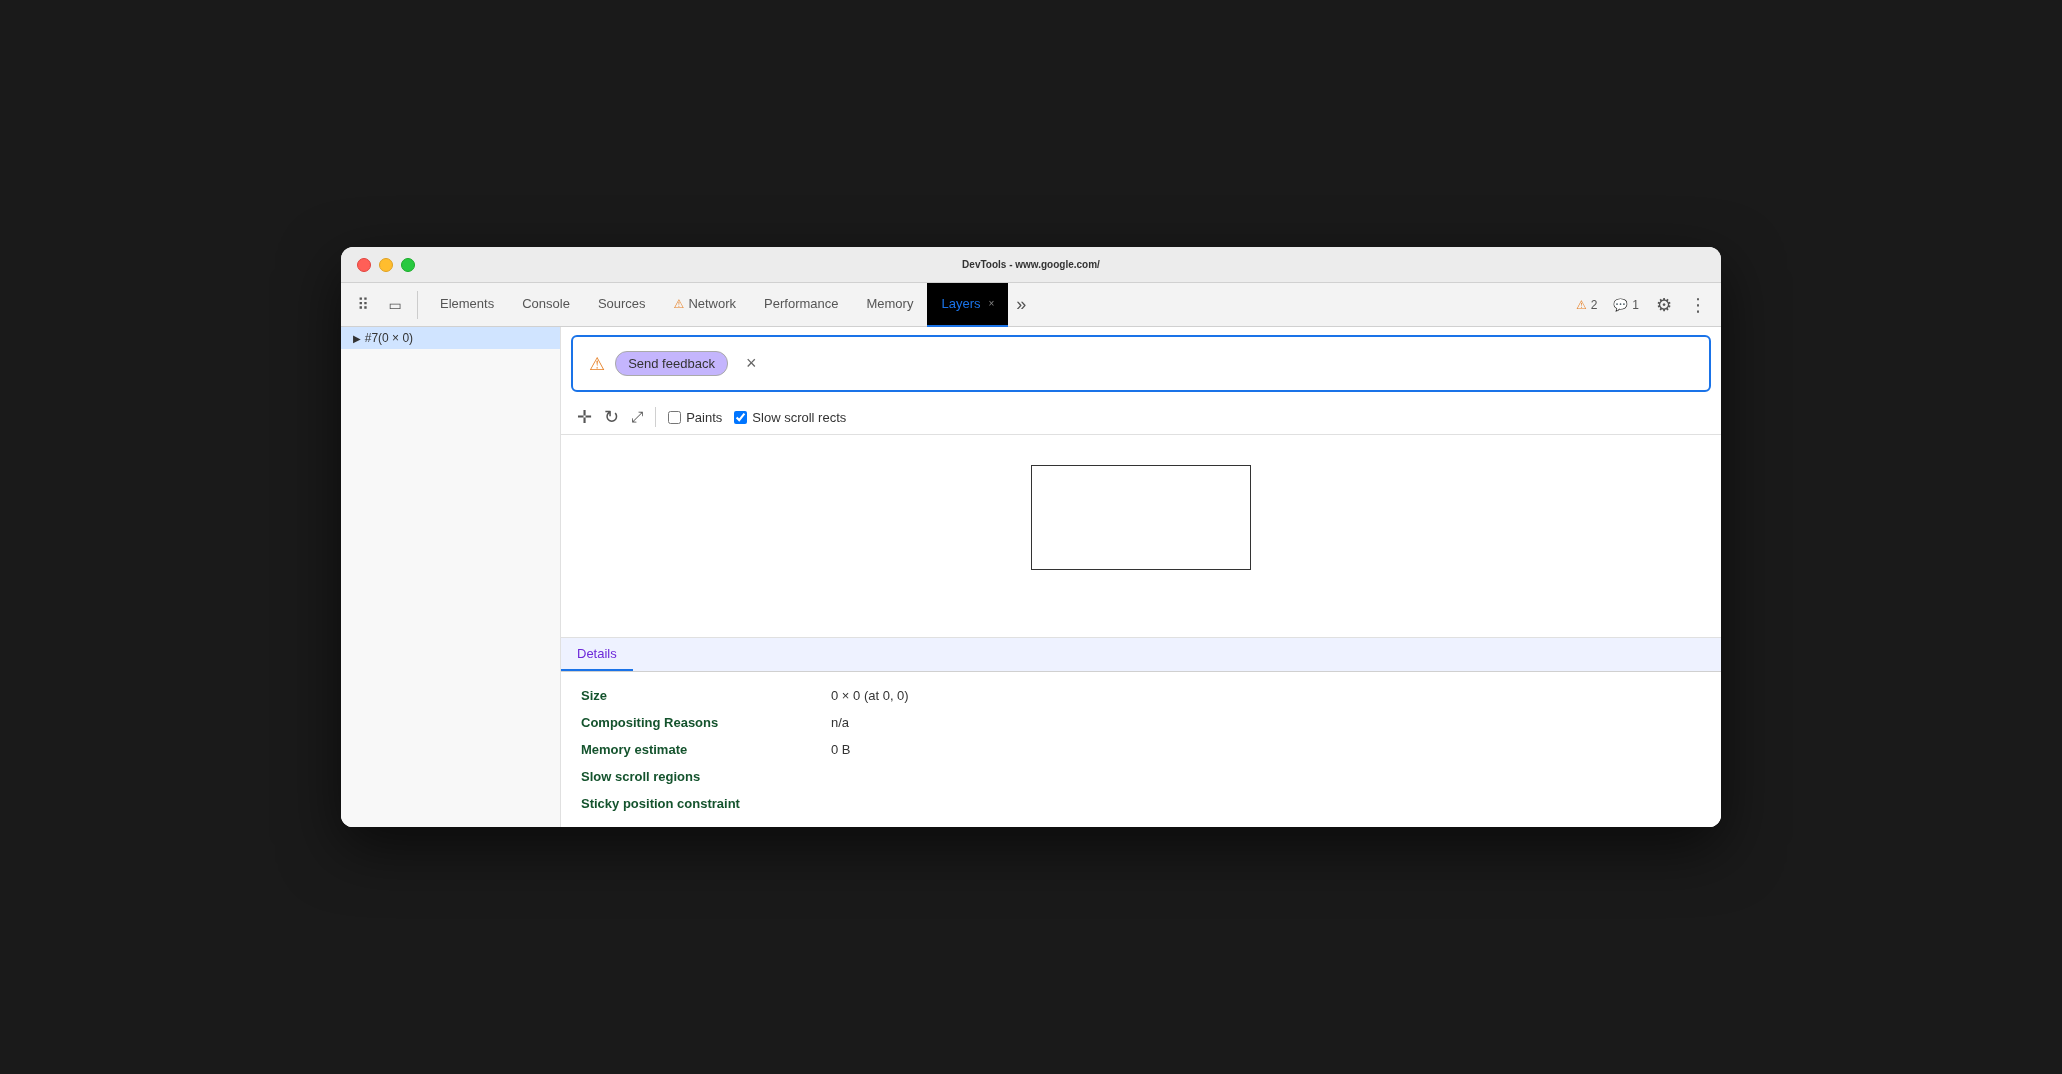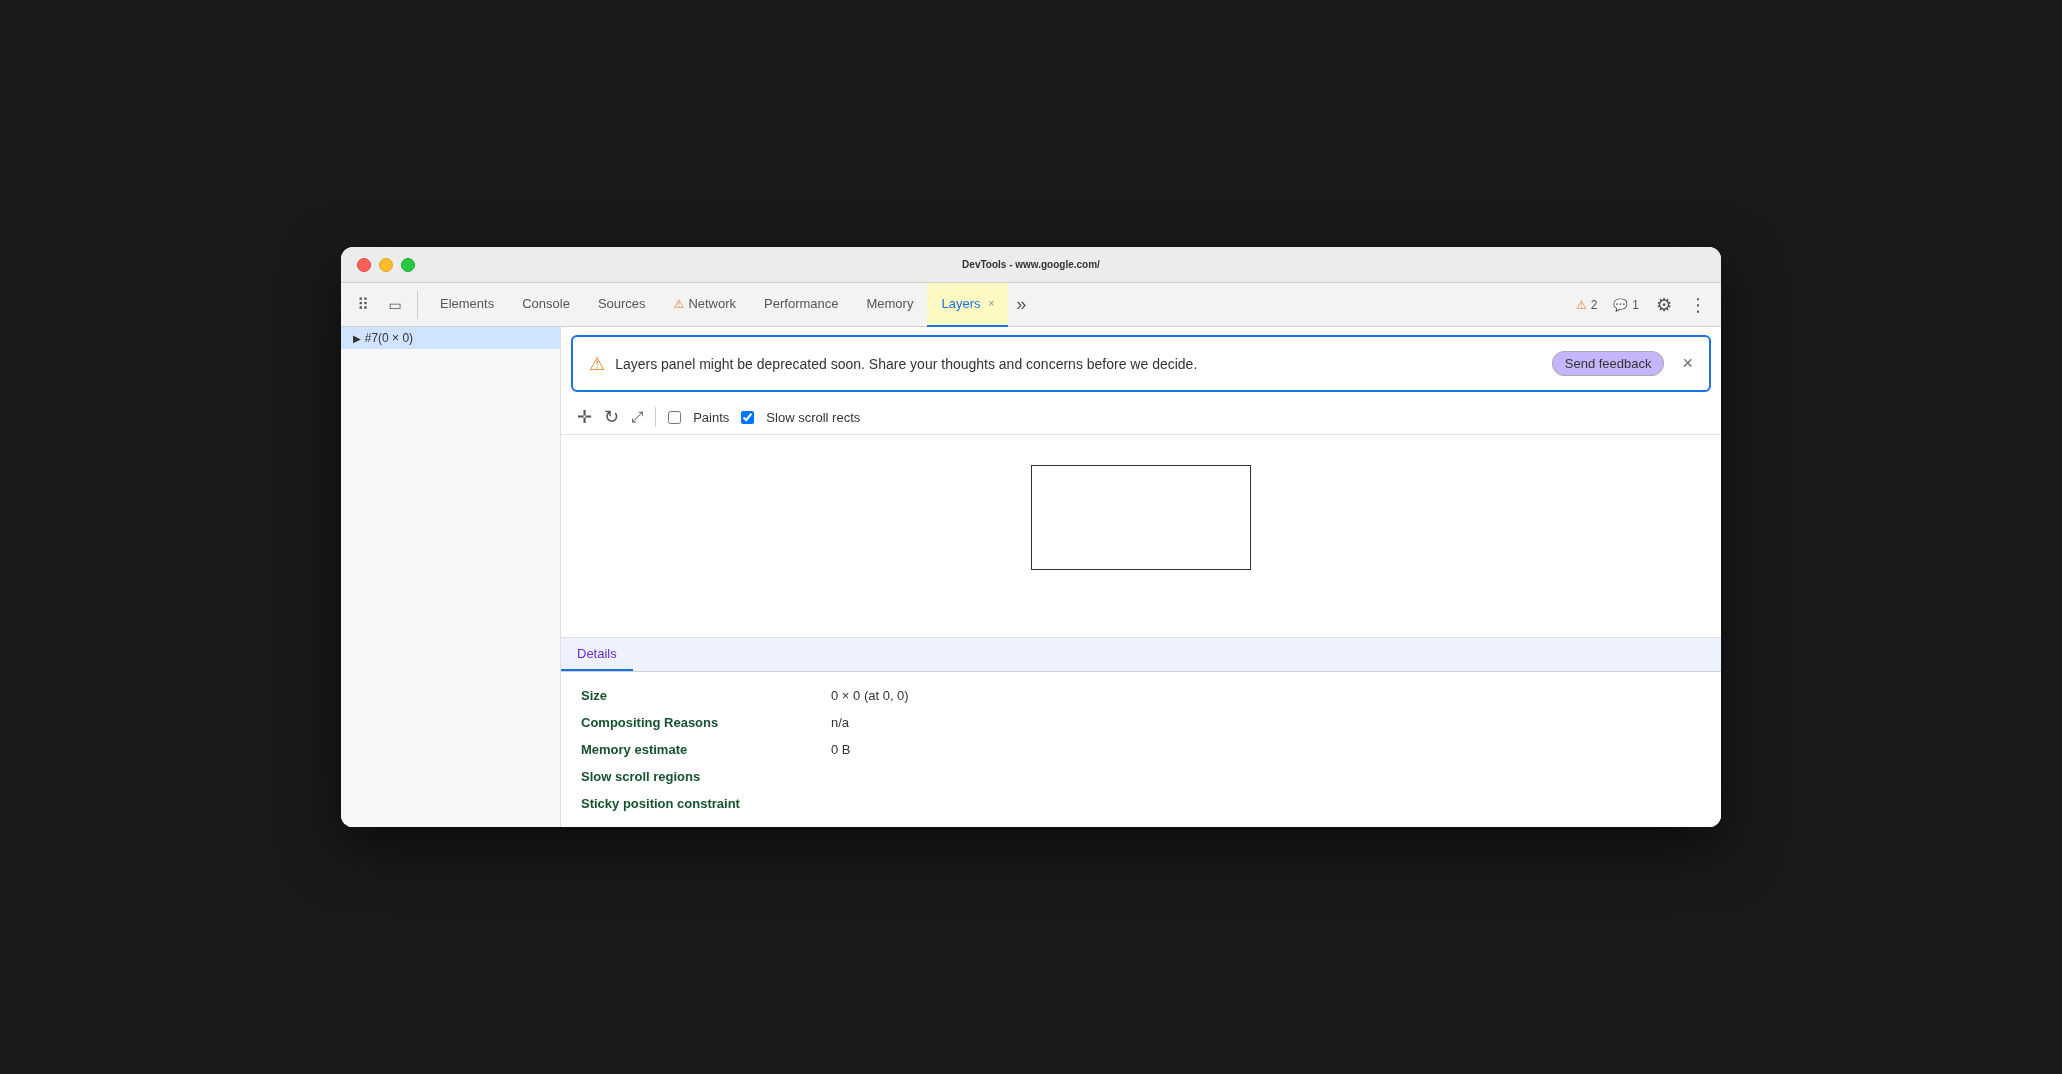--- a/index.html
+++ b/index.html
@@ -87,21 +87,21 @@
       font-size: 13px;
       color: #555;
       cursor: pointer;
       border-bottom: 2px solid transparent;
       white-space: nowrap;
       gap: 4px;
     }
     .tab.active {
       color: #1a73e8;
       border-bottom: 2px solid #1a73e8;
-      background: #fef9c3;
+      background: #000000;
     }
     .tab .warning-icon {
       color: #e67e22;
       font-size: 12px;
     }
     .tab-close {
       margin-left: 4px;
       font-size: 10px;
       color: #888;
       cursor: pointer;
@@ -221,21 +221,21 @@
       cursor: pointer;
     }
     .toolbar-divider {
       width: 1px;
       height: 20px;
       background: #d0d0d0;
     }
     .checkbox-label {
       display: flex;
       align-items: center;
-      gap: 12px;
+      gap: 5px;
       font-size: 13px;
       color: #333;
       cursor: pointer;
     }
     .checkbox-label input[type="checkbox"] {
       margin: 0;
     }
     .canvas-area {
       flex: 1;
       background: white;
@@ -364,21 +364,20 @@
         <div class="sidebar-item selected">
           <span class="arrow">▶</span>
           <span>#7(0 × 0)</span>
         </div>
       </div>
 
       <div class="panel-area">
 
         <div class="deprecation-banner">
           <span class="warn-icon">⚠</span>
-          <span class="message">Layers panel might be deprecated soon. Share your thoughts and concerns before we decide.</span>
           <button class="feedback-btn">Send feedback</button>
           <span class="close-btn">×</span>
         </div>
 
         <div class="toolbar">
           <span class="toolbar-icon" title="Pan">✛</span>
           <span class="toolbar-icon" title="Rotate">↻</span>
           <span class="toolbar-icon" title="Fit to view" style="font-size:15px;">⤢</span>
           <div class="toolbar-divider"></div>
           <label class="checkbox-label">

